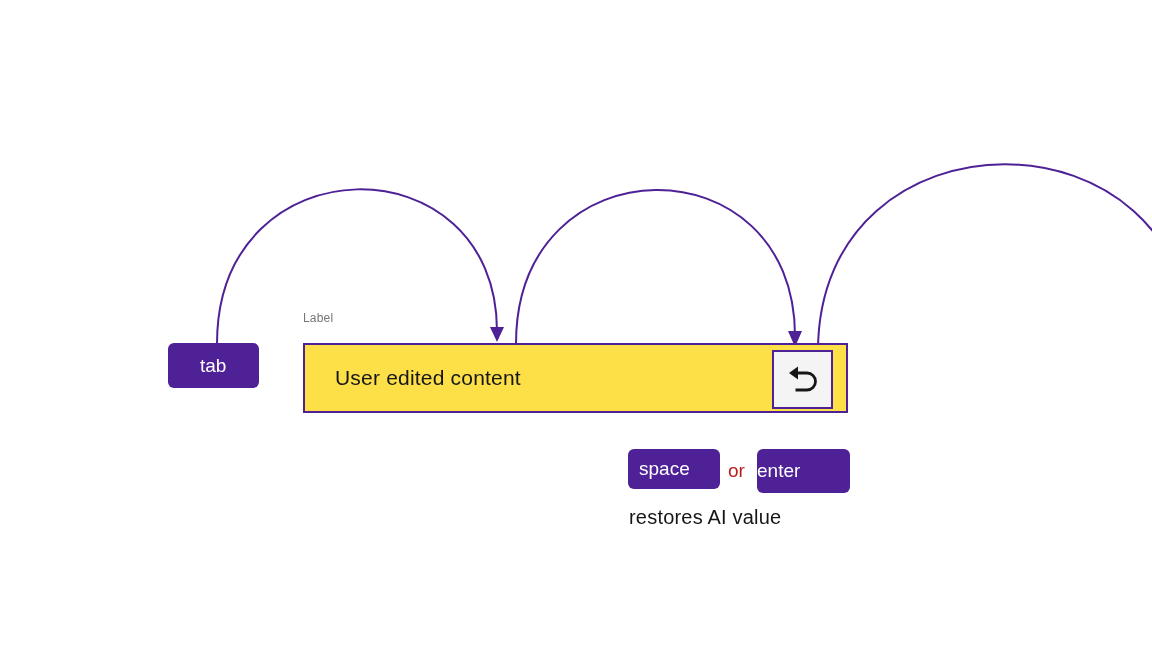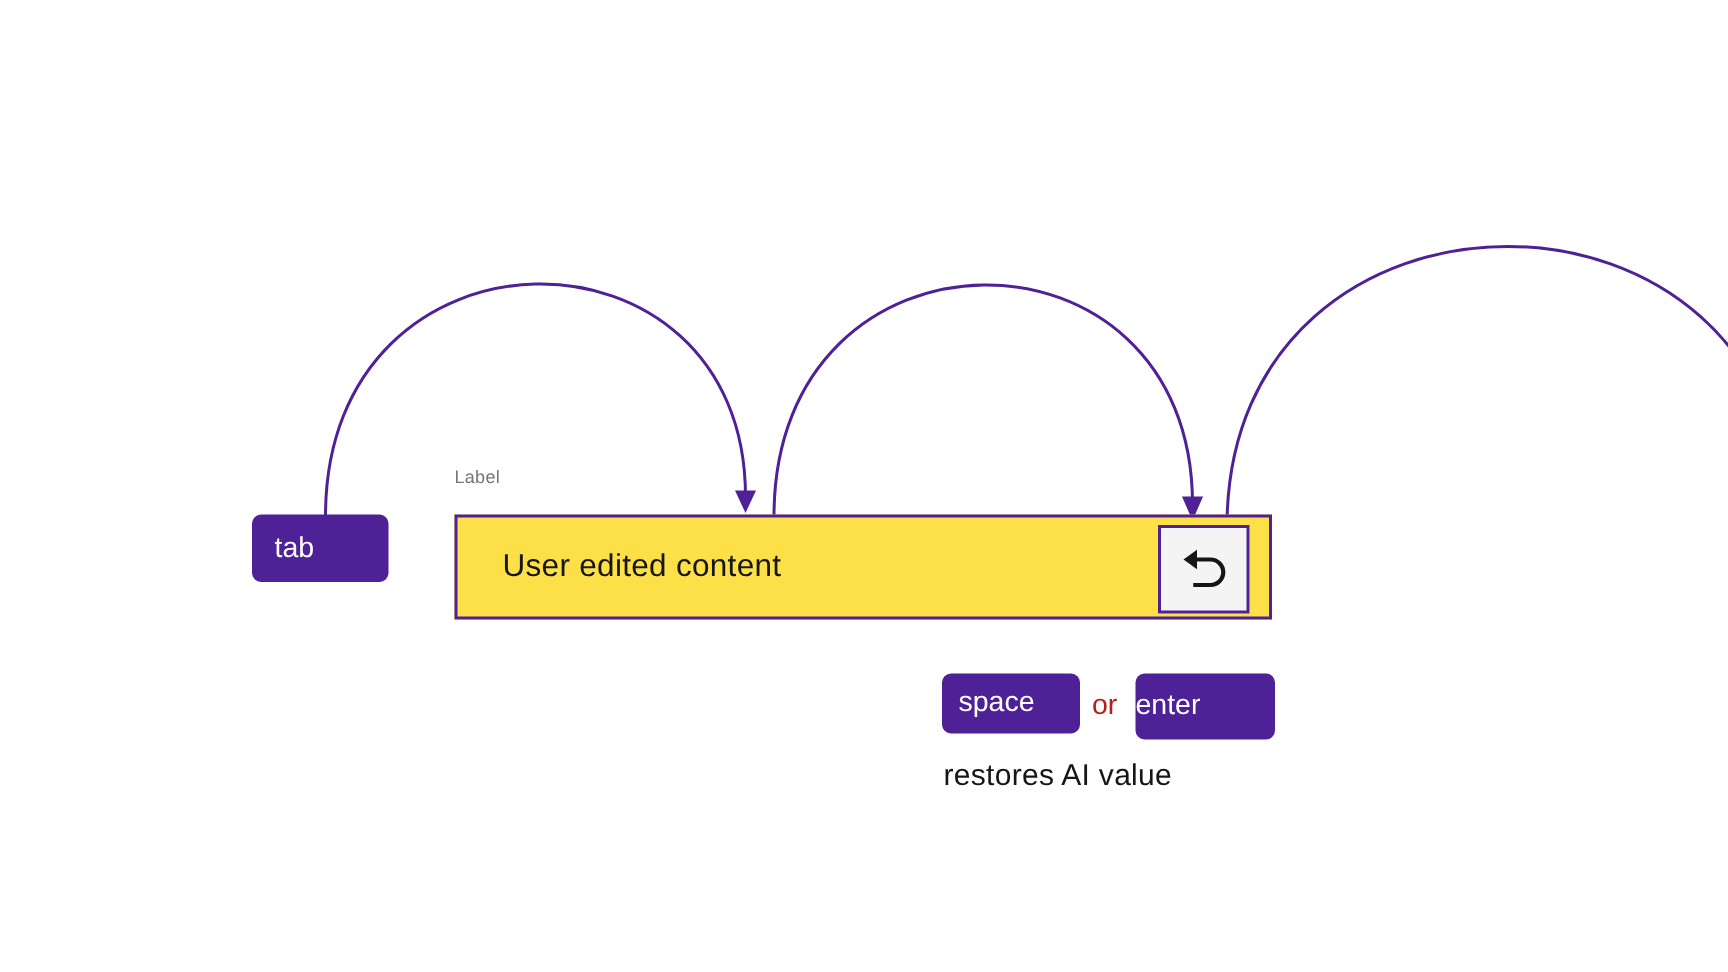--- a/index.html
+++ b/index.html
@@ -35,21 +35,21 @@
   .key {
     position: absolute;
     background: #4f2196;
     color: #ffffff;
     border-radius: 6px;
     display: flex;
     align-items: center;
     font-size: 19px;
     box-sizing: border-box;
   }
-  .key-tab    { left: 168px; top: 343px; width: 91px; height: 45px; padding-left: 15px; }
+  .key-tab    { left: 168px; top: 343px; width: 91px; height: 45px; padding-left: 32px; }
   .key-space  { left: 628px; top: 449px; width: 92px; height: 40px; padding-left: 11px; }
   .key-enter  { left: 757px; top: 449px; width: 93px; height: 44px; padding-left: 0; }
   .field-label {
     position: absolute;
     left: 303px;
     top: 311px;
     font-size: 12px;
     color: #75757a;
     letter-spacing: 0.2px;
   }

